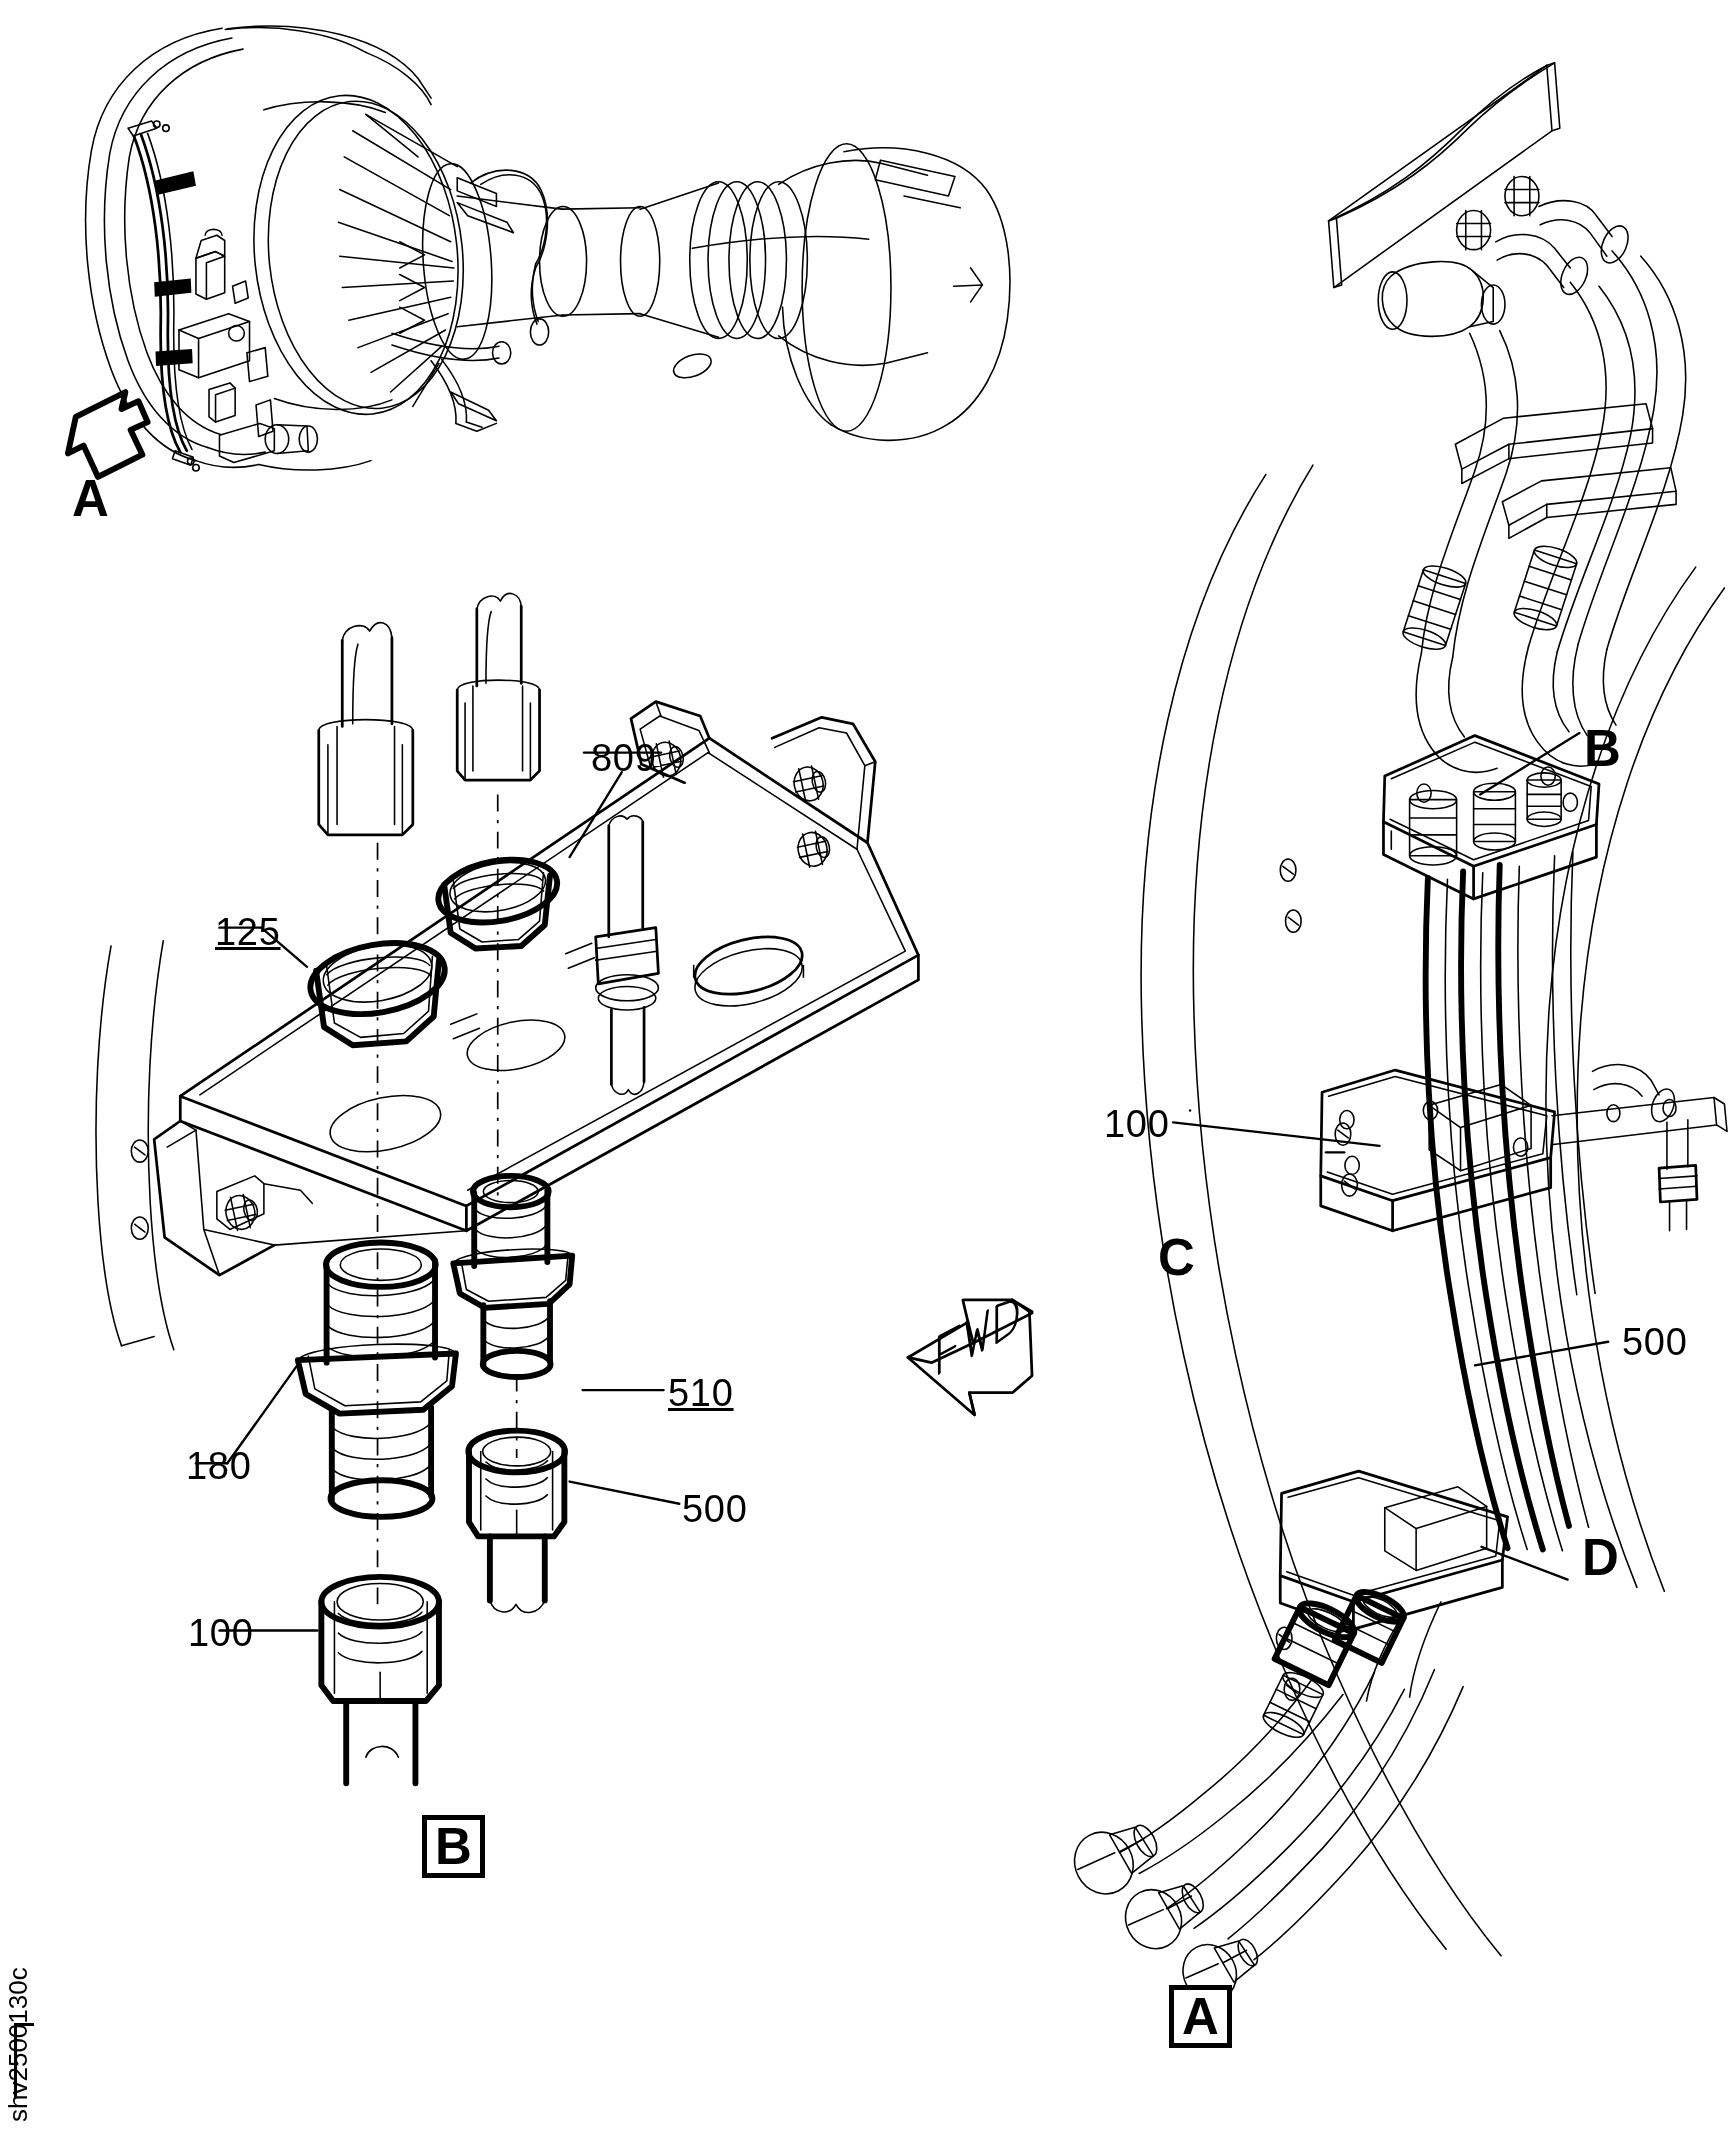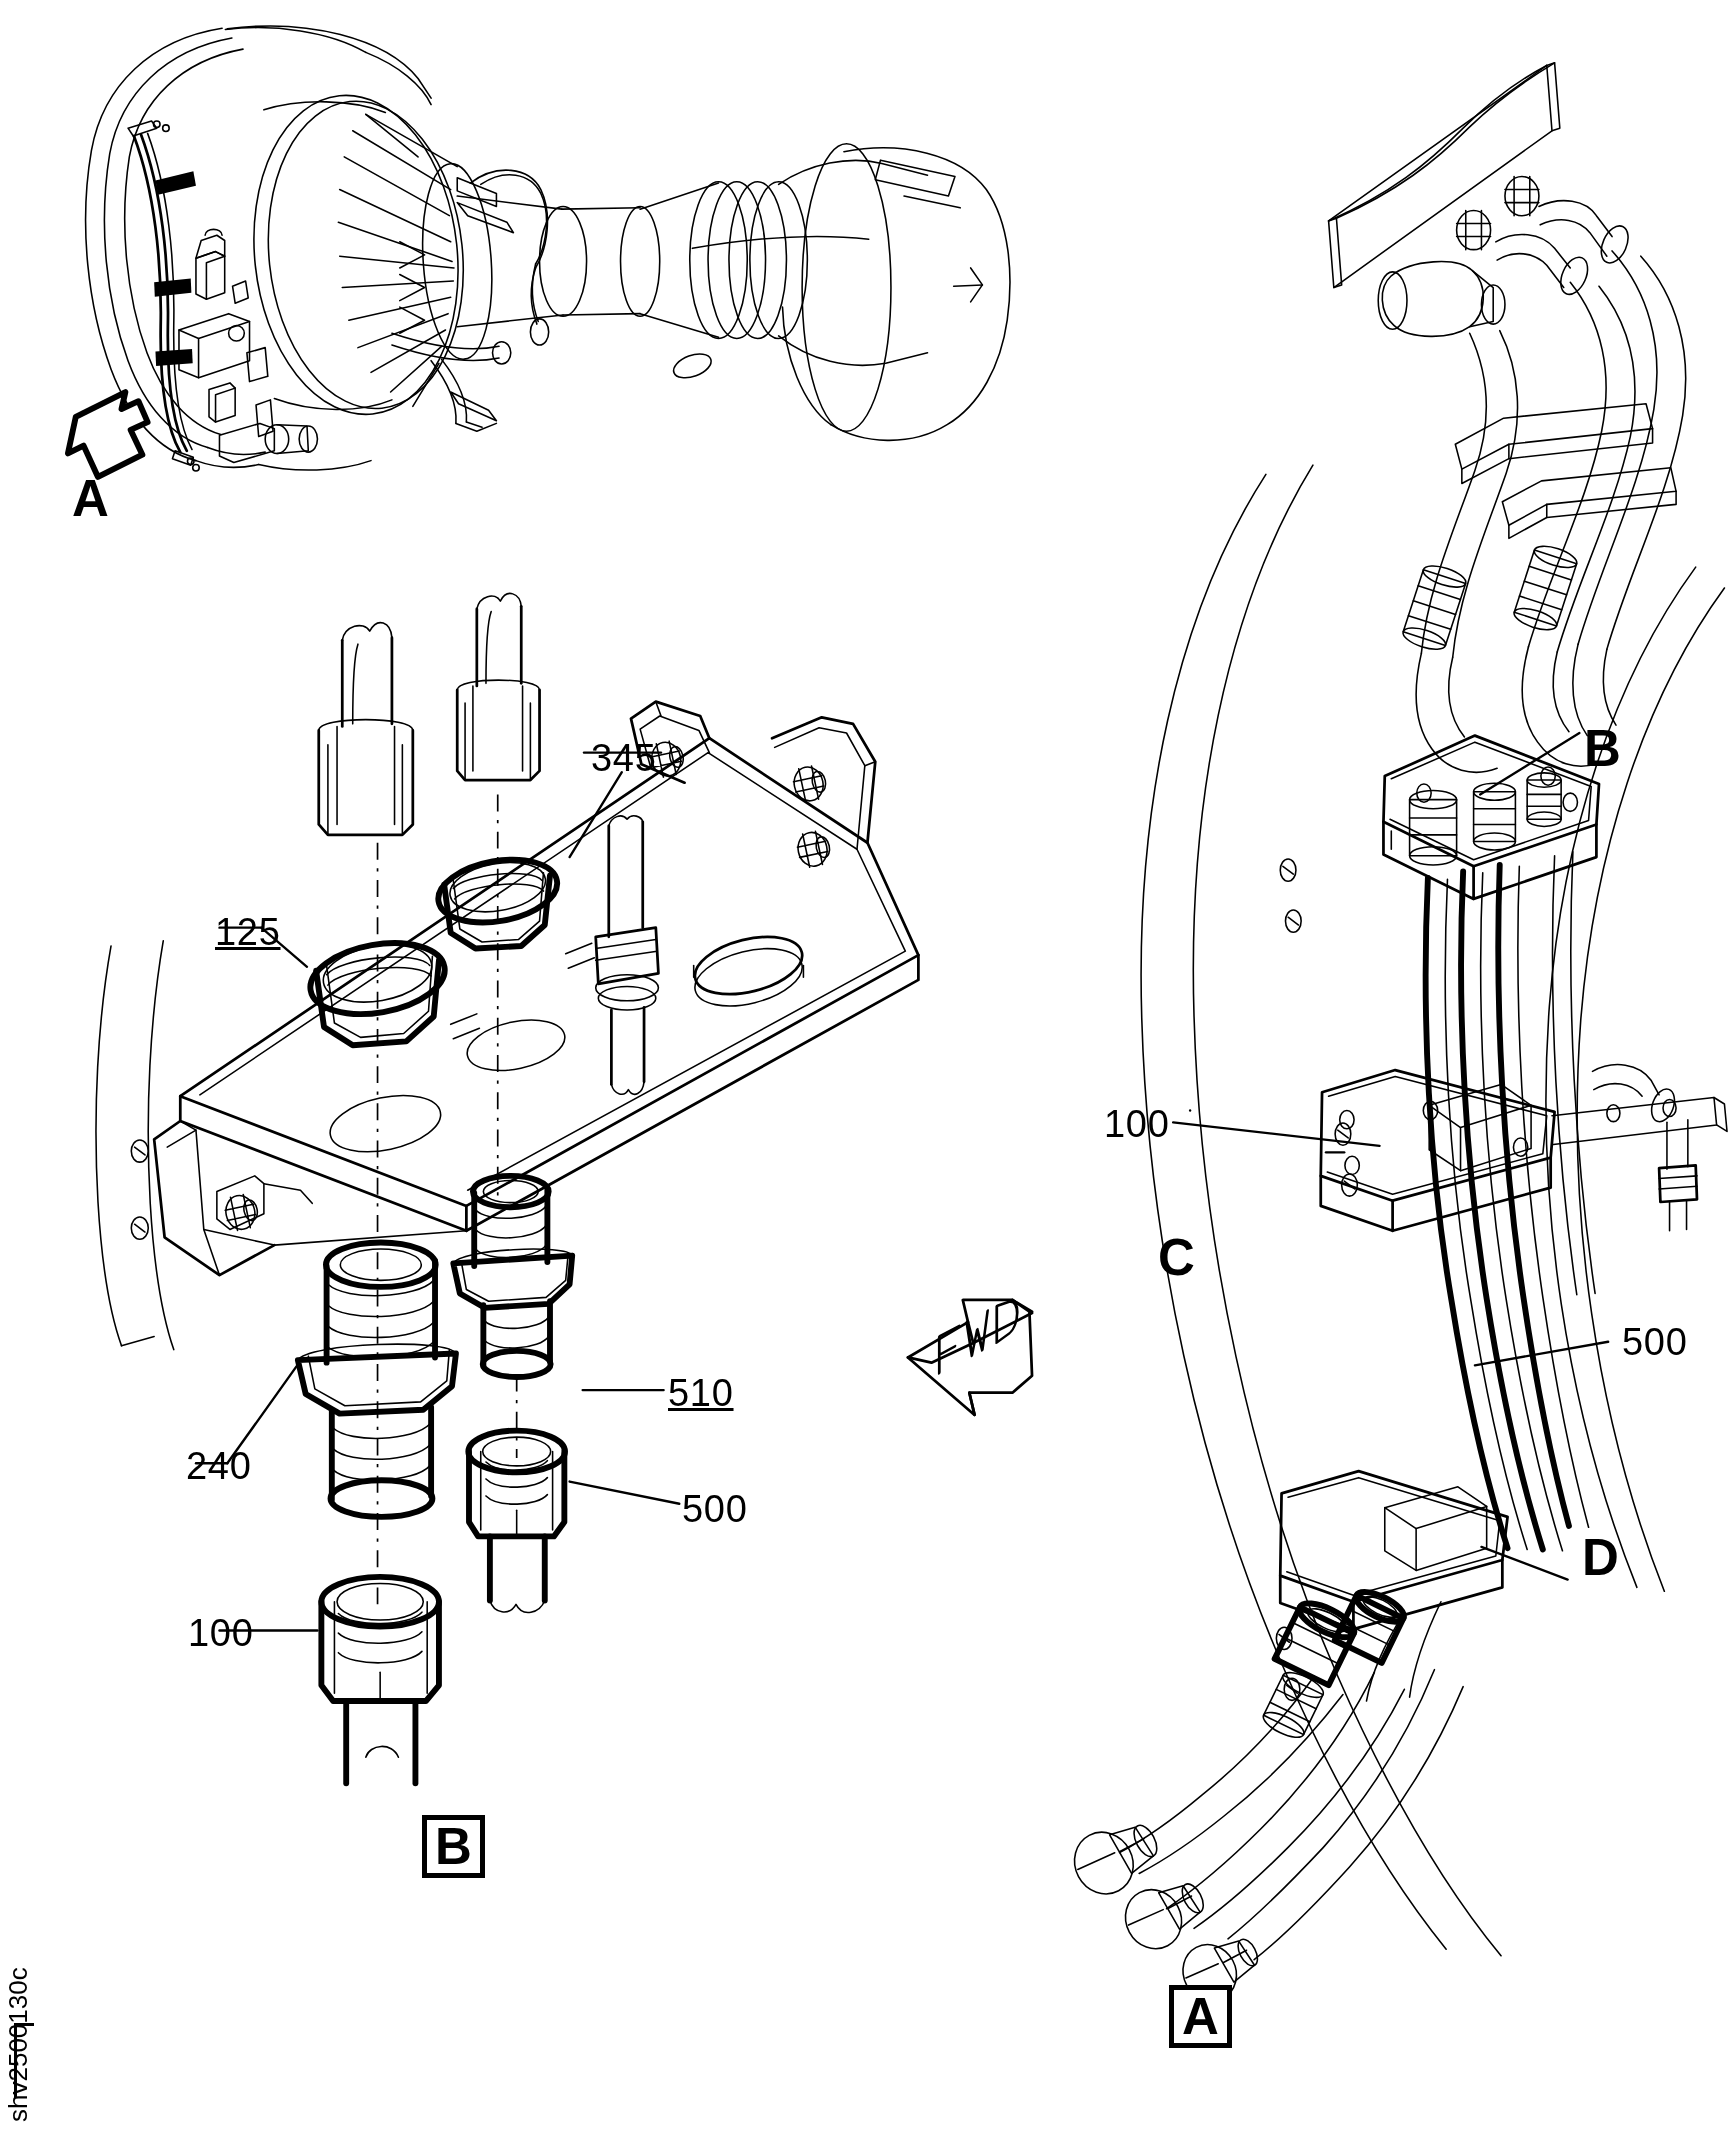--- a/index.html
+++ b/index.html
@@ -639,24 +639,24 @@
       <path class="ld" d="M1796,1718 L2112,1754"></path>
       <path class="ld" d="M2030,1764 L2058,1764"></path>
       <path class="ld" d="M1822,1700 L1822,1700"></path>
       <path class="ld" d="M2258,2090 L2462,2054"></path>
       <path class="ld" d="M2268,2368 L2400,2418"></path>
     </g>
   </svg>
 
   <div class="lbl view-letter" style="left:72px;top:469px;">A</div>
 
-  <div class="lbl callout-num" style="left:591px;top:737px;">345</div>
+  <div class="lbl callout-num" style="left:591px;top:737px;">809</div>
   <div class="lbl callout-num" style="left:215px;top:911px;text-decoration:underline;">125</div>
   <div class="lbl callout-num" style="left:668px;top:1372px;text-decoration:underline;">510</div>
-  <div class="lbl callout-num" style="left:186px;top:1445px;">240</div>
+  <div class="lbl callout-num" style="left:186px;top:1445px;">180</div>
   <div class="lbl callout-num" style="left:682px;top:1488px;">500</div>
   <div class="lbl callout-num" style="left:188px;top:1612px;">100</div>
 
   <div class="boxed" style="left:422px;top:1815px;width:63px;height:63px;">B</div>
 
   <div class="lbl view-letter" style="left:1584px;top:719px;">B</div>
   <div class="lbl callout-num" style="left:1104px;top:1103px;">100</div>
   <div class="lbl view-letter" style="left:1158px;top:1228px;">C</div>
   <div class="lbl callout-num" style="left:1622px;top:1321px;">500</div>
   <div class="lbl view-letter" style="left:1582px;top:1528px;">D</div>

